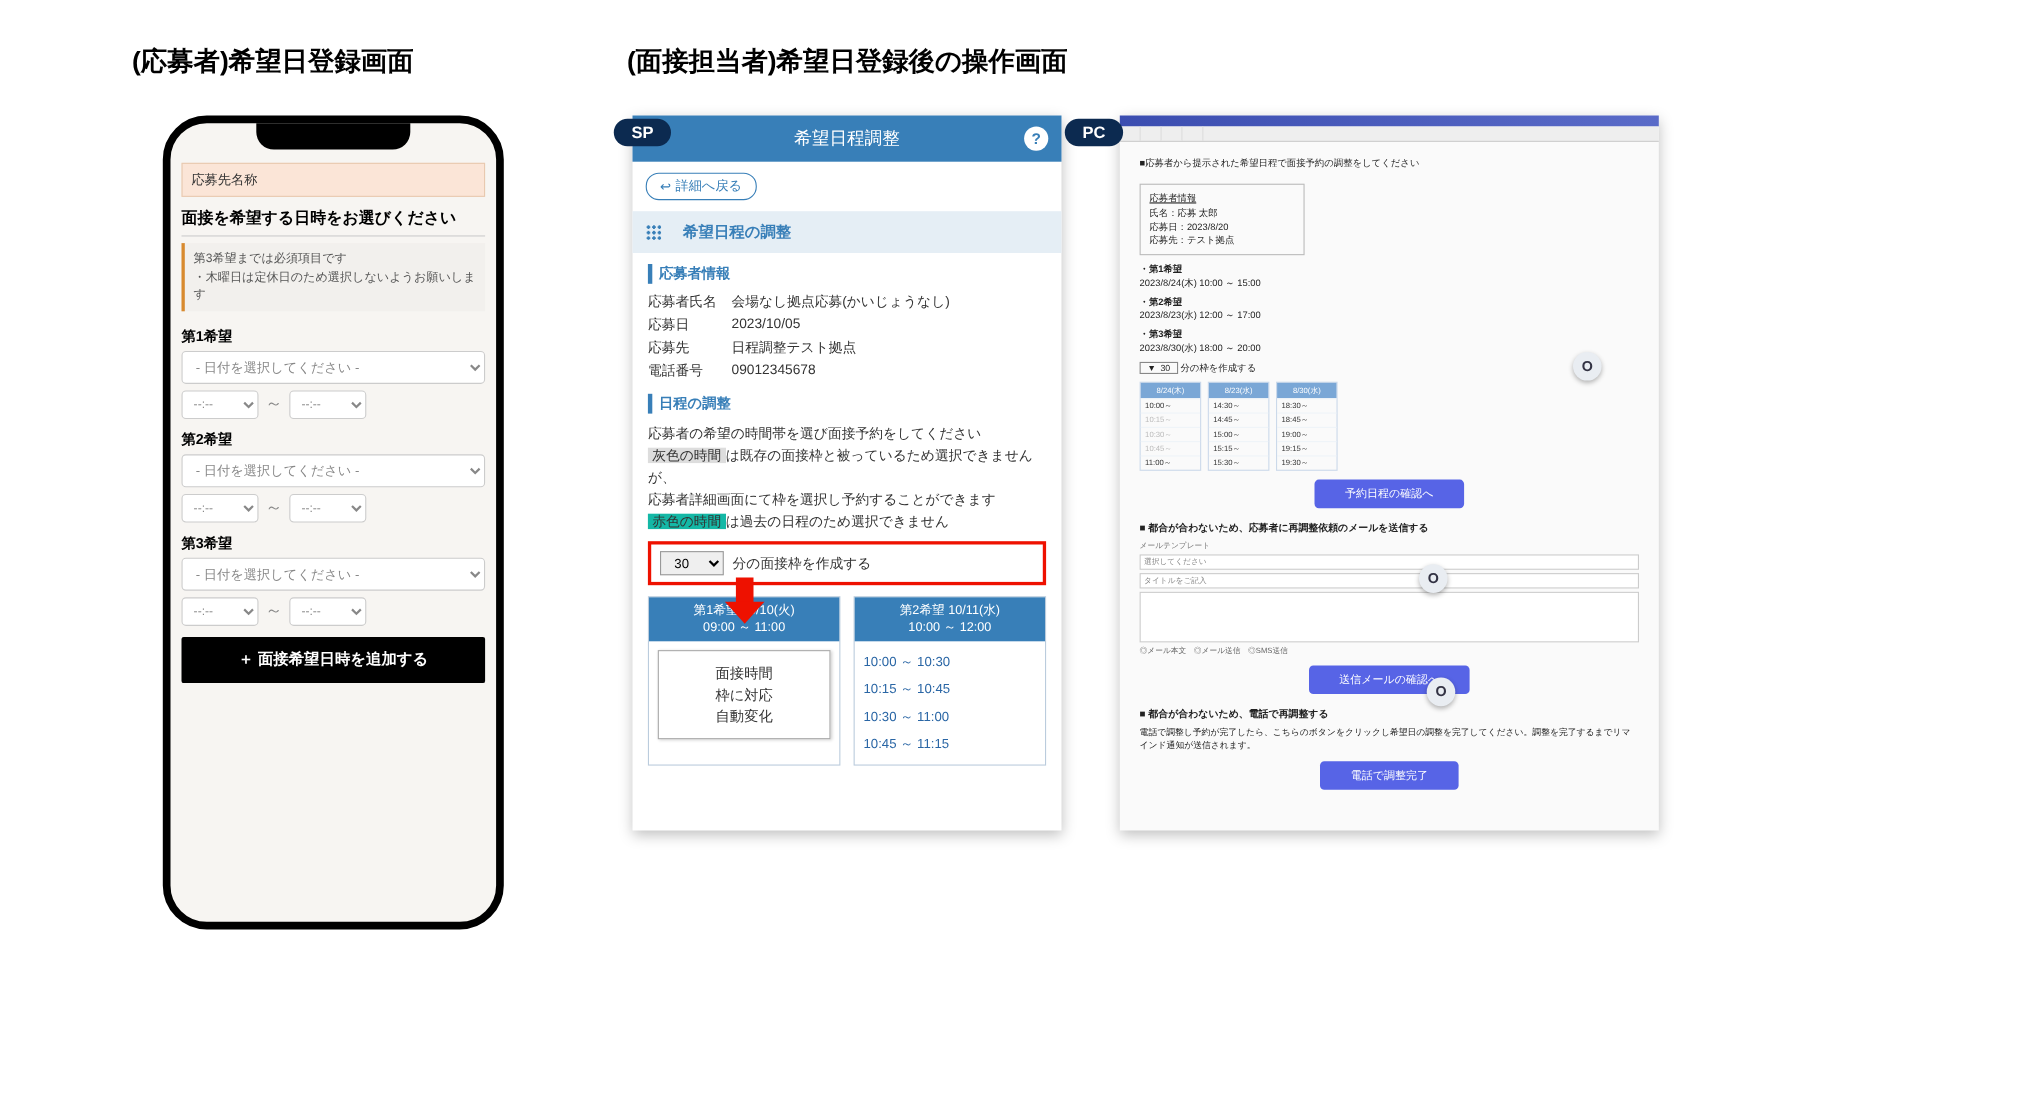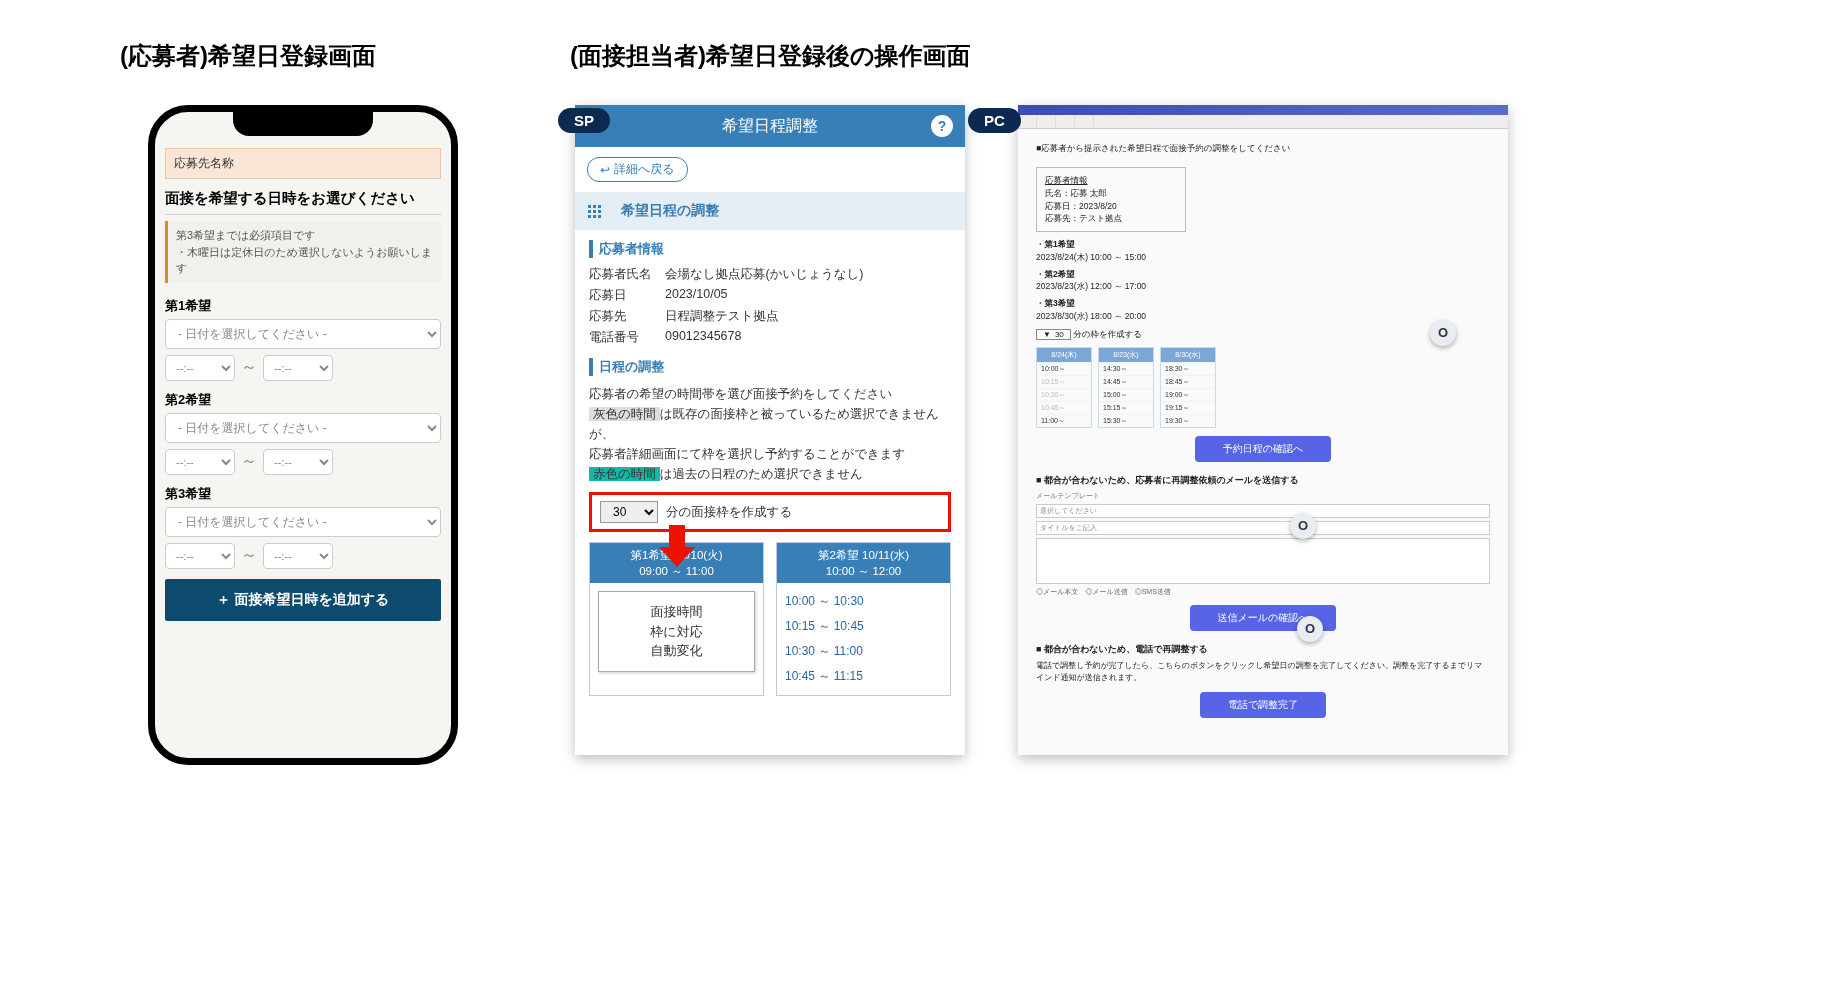--- a/index.html
+++ b/index.html
@@ -2,33 +2,33 @@
 <html><head>
 <meta charset="utf-8">
 <style>
   * { box-sizing: border-box; margin: 0; padding: 0; }
   body { font-family: "Hiragino Sans", "Meiryo", sans-serif; background: #fff; width: 1840px; height: 1000px; position: relative; }
   .heading { font-weight: 700; font-size: 24px; position: absolute; text-align: right; }
   .left-heading { top: 40px; left: 120px; }
   .right-heading { top: 40px; left: 570px; }
 
   
-  .phone { position: absolute; top: 105px; left: 148px; width: 310px; height: 660px; border: 7px solid #000; border-radius: 40px; background: #f7f5f2; overflow: hidden; }
+  .phone { position: absolute; top: 105px; left: 148px; width: 310px; height: 740px; border: 7px solid #000; border-radius: 40px; background: #f7f5f2; overflow: hidden; }
   .notch { position: absolute; top: -2px; left: 50%; transform: translateX(-50%); width: 140px; height: 26px; background: #000; border-radius: 0 0 16px 16px; z-index: 2; }
   .phone-inner { position: absolute; top: 0; left: 0; right: 0; bottom: 0; padding: 36px 10px 10px 10px; overflow: hidden; }
   .dest-banner { background: #fbe5d7; border: 1px solid #e8c9b0; padding: 6px 8px; font-size: 12px; color: #333; margin-bottom: 10px; }
   .choose-title { font-size: 14.5px; font-weight: 700; border-bottom: 1px solid #ccc; padding-bottom: 6px; margin-bottom: 6px; }
   .notice { background: #f2f0ed; border-left: 3px solid #d88a2e; padding: 6px 8px; font-size: 11px; color: #555; margin-bottom: 14px; line-height: 1.5; }
   .pref-block { margin-bottom: 10px; }
   .pref-label { font-size: 13px; font-weight: 700; margin-bottom: 4px; }
   .sel { width: 100%; font-size: 12px; color: #888; border: 1px solid #ccc; border-radius: 4px; padding: 6px 8px; background: #fff; }
   .time-row { display: flex; align-items: center; gap: 6px; margin-top: 6px; }
   .time-row .tilde { color: #888; }
   .sel-sm { width: 70px; font-size: 11px; color: #888; border: 1px solid #ccc; border-radius: 4px; padding: 5px 6px; background: #fff; }
-  .add-btn { background: #0c4a6e; color: #fff; text-align: center; padding: 12px 0; font-size: 14px; font-weight: 700; border-radius: 2px; margin-top: 8px; }
+  .add-btn { background: #000000; color: #fff; text-align: center; padding: 12px 0; font-size: 14px; font-weight: 700; border-radius: 2px; margin-top: 8px; }
 
   
   .sp-wrap { position: absolute; top: 105px; left: 575px; width: 390px; height: 650px; background: #fff; box-shadow: 0 4px 12px rgba(0,0,0,.25); }
   .sp-header { background: #387fb8; color: #fff; display: flex; align-items: center; justify-content: center; position: relative; height: 42px; font-size: 16px; }
   .sp-hamburger { position: absolute; left: 12px; color: #fff; font-size: 20px; line-height: 1; }
   .sp-help { position: absolute; right: 12px; width: 22px; height: 22px; border-radius: 50%; background: #fff; color: #387fb8; font-weight: 700; text-align: center; line-height: 22px; font-size: 14px; }
   .sp-back { margin: 10px 12px; border: 1px solid #387fb8; border-radius: 12px; display: inline-flex; align-items: center; gap: 4px; padding: 3px 12px; color: #387fb8; font-size: 12px; }
   .sp-section-bar { background: #e5eef5; color: #387fb8; font-weight: 700; padding: 10px 12px; font-size: 14px; display: flex; align-items: center; gap: 20px; }
   .dots { display: inline-block; width: 14px; height: 14px; background:
     radial-gradient(#387fb8 1.5px, transparent 1.5px) 0 0/5px 5px; }

